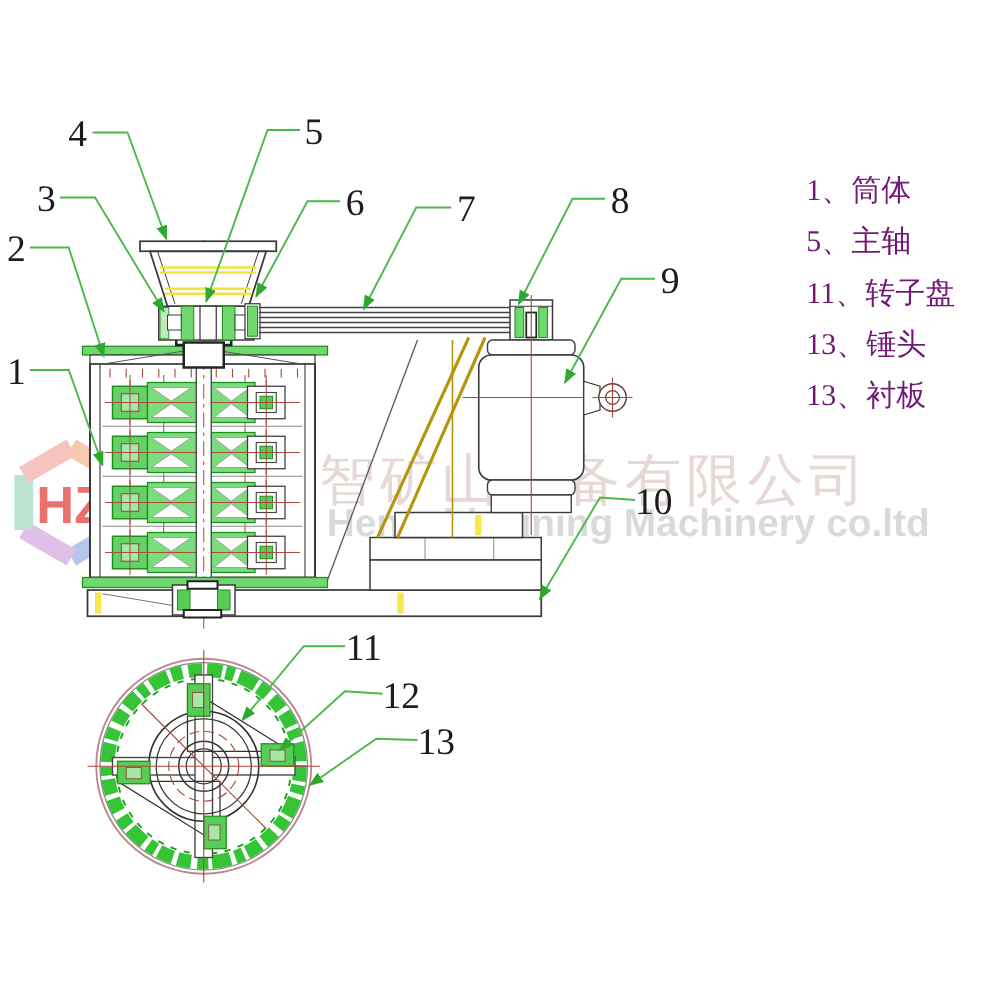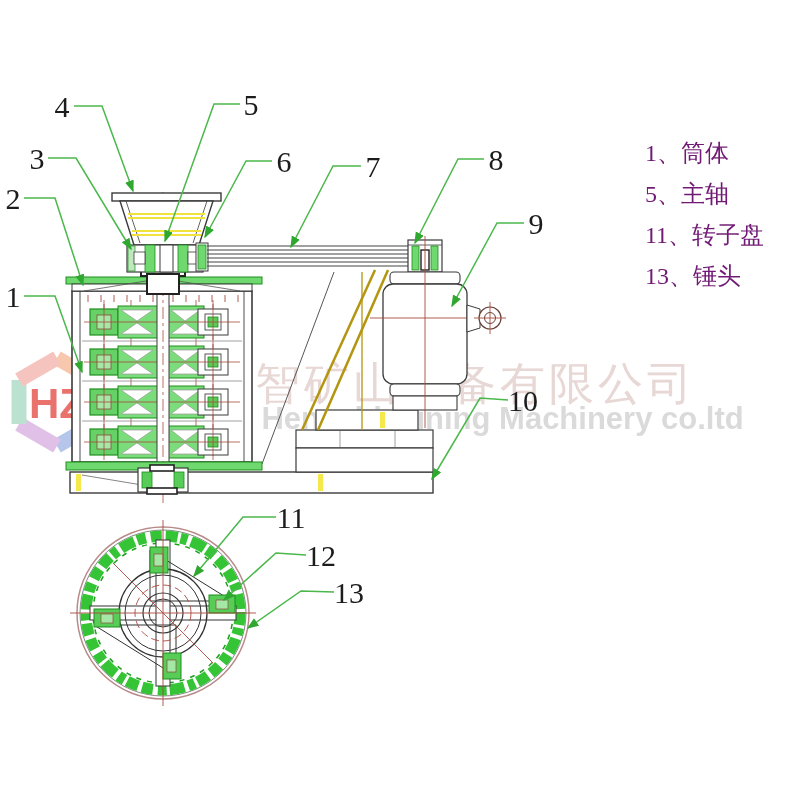--- a/index.html
+++ b/index.html
@@ -271,15 +271,16 @@
       <text class="callout" x="321" y="566">12</text>
       <text class="callout" x="349" y="603">13</text>
     </g>
   </svg>
 
   <div class="legend">
     <div class="legend-row"><span class="no">1、</span><span>筒体</span></div>
     <div class="legend-row"><span class="no">5、</span><span>主轴</span></div>
     <div class="legend-row"><span class="no">11、</span><span>转子盘</span></div>
     <div class="legend-row"><span class="no">13、</span><span>锤头</span></div>
+    <div class="legend-row"><span class="no">13、</span><span>衬板</span></div>
   </div>
 
 </div>
 
 </body></html>

